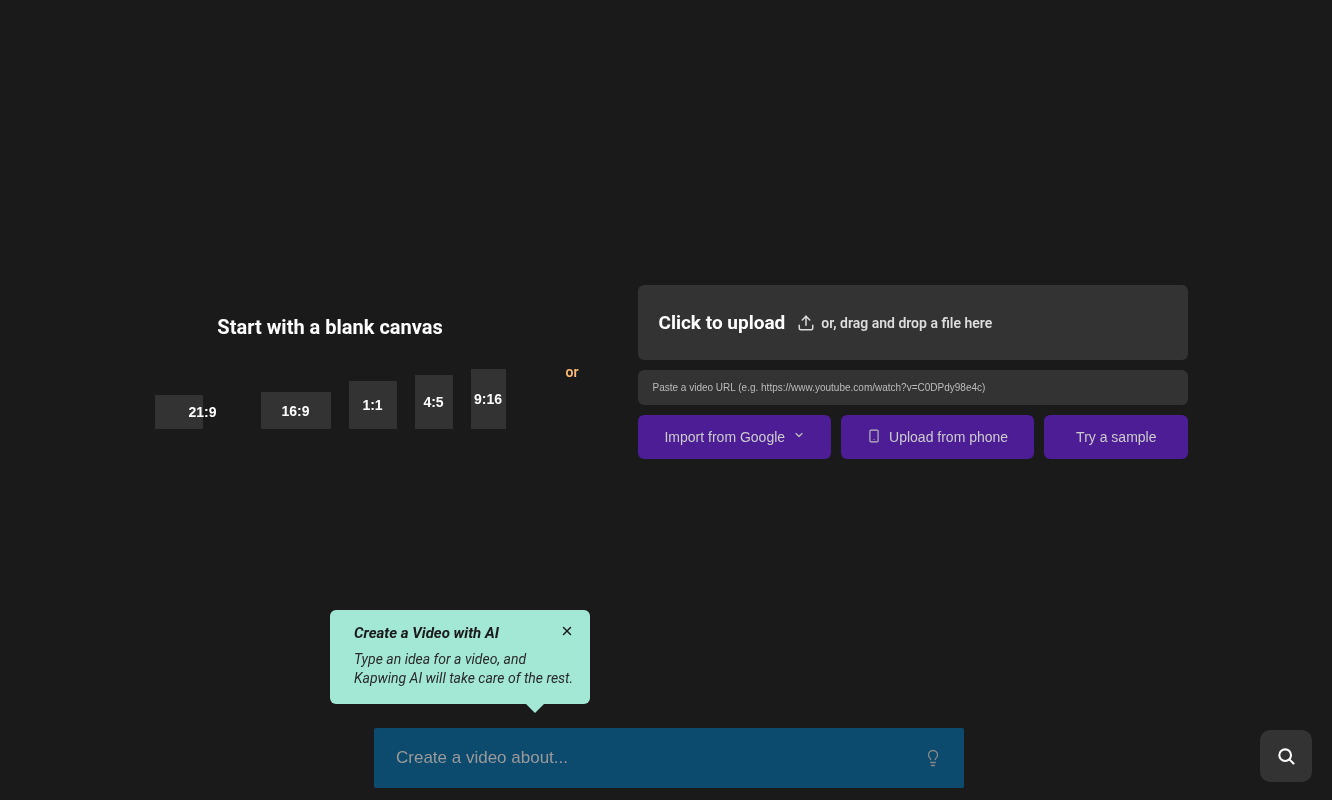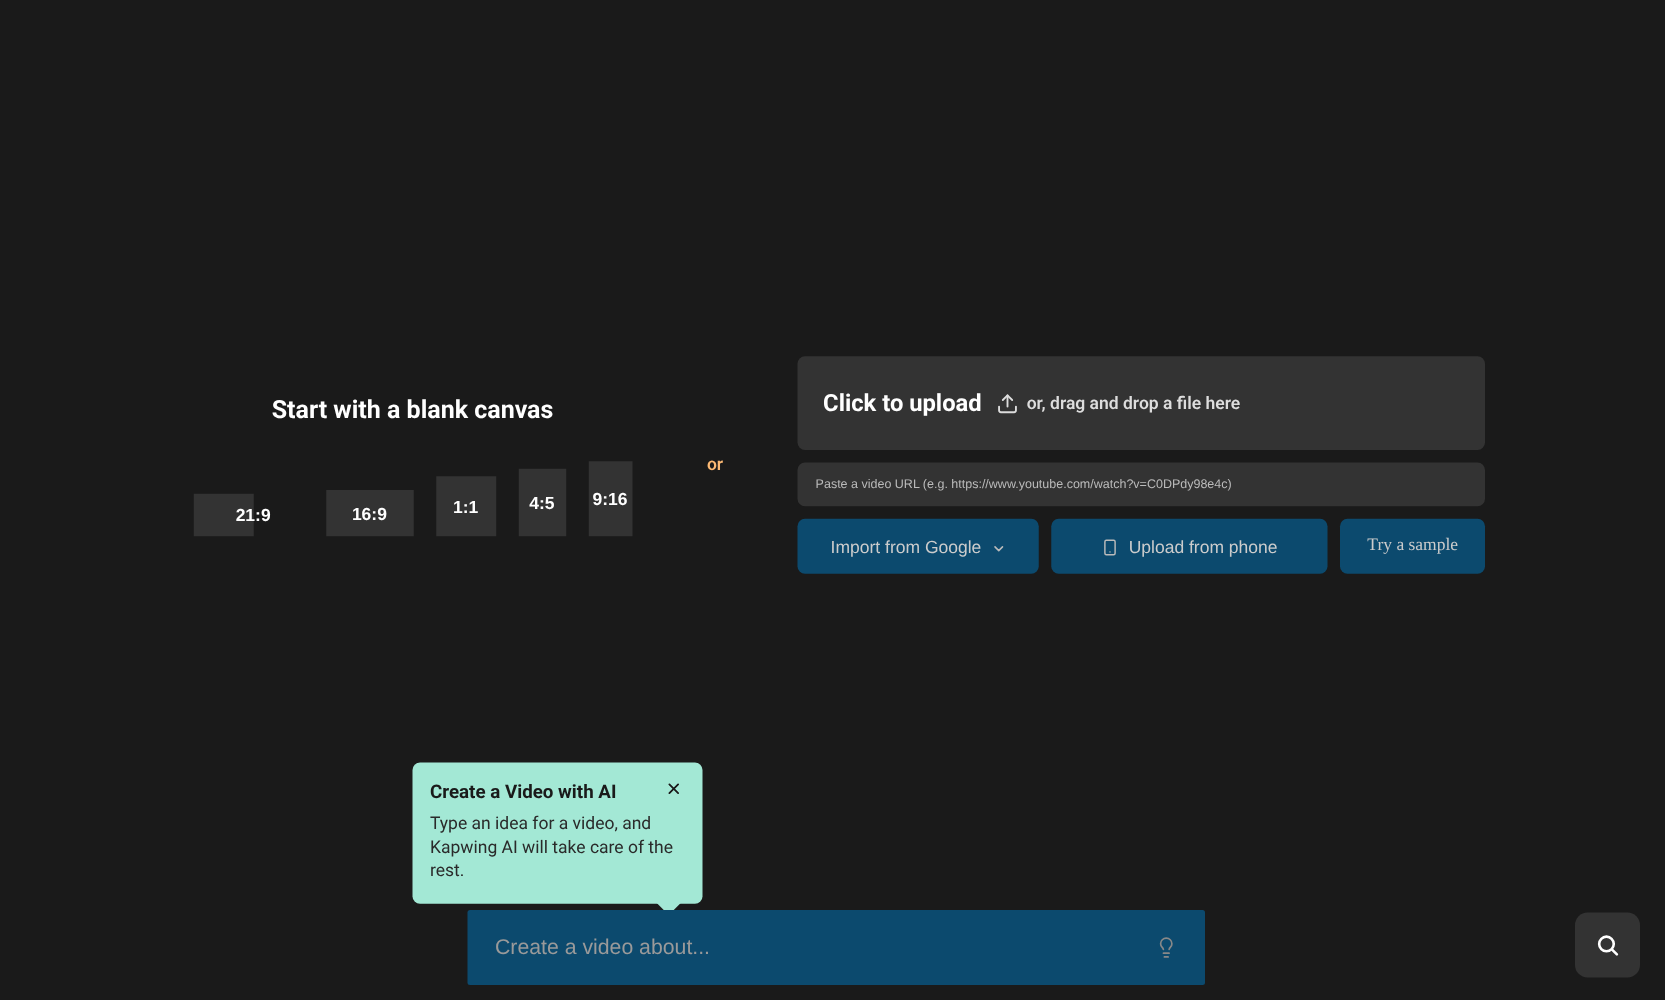--- a/index.html
+++ b/index.html
@@ -100,45 +100,46 @@
       color: #ccc;
       font-size: 10px;
       outline: none;
     }
     .url-input::placeholder { color: #bbb; }
     .import-row {
       display: flex;
       gap: 10px;
     }
     .import-btn {
-      background: #0c4a6e;
+      background: #4c1d95;
       border: none;
       border-radius: 6px;
       color: #ccc;
       font-size: 14px;
       padding: 14px 18px;
       cursor: pointer;
       display: flex;
-      align-items: flex-end;
+      align-items: flex-start;
       justify-content: center;
       gap: 8px;
       flex: 1;
     }
-    .import-btn.try-sample { flex: 0 0 auto; padding: 14px 22px; font-family: Liberation Serif, serif; }
+    .import-btn.try-sample { flex: 0 0 auto; padding: 14px 32px; }
     .import-btn.google { flex: 0 0 auto; padding: 14px 26px; }
     .tooltip {
       position: absolute;
       background: #a3e8d5;
       color: #1a1a1a;
       border-radius: 6px;
-      padding: 14px 16px 16px 14px;
-      width: 232px;
+      padding: 14px 16px 16px 24px;
+      width: 260px;
       top: 610px;
       left: 330px;
       font-size: 14px;
+      font-style: italic;
     }
     .tooltip::after {
       content: "";
       position: absolute;
       bottom: -9px;
       left: 195px;
       border-left: 10px solid transparent;
       border-right: 10px solid transparent;
       border-top: 10px solid #a3e8d5;
     }

